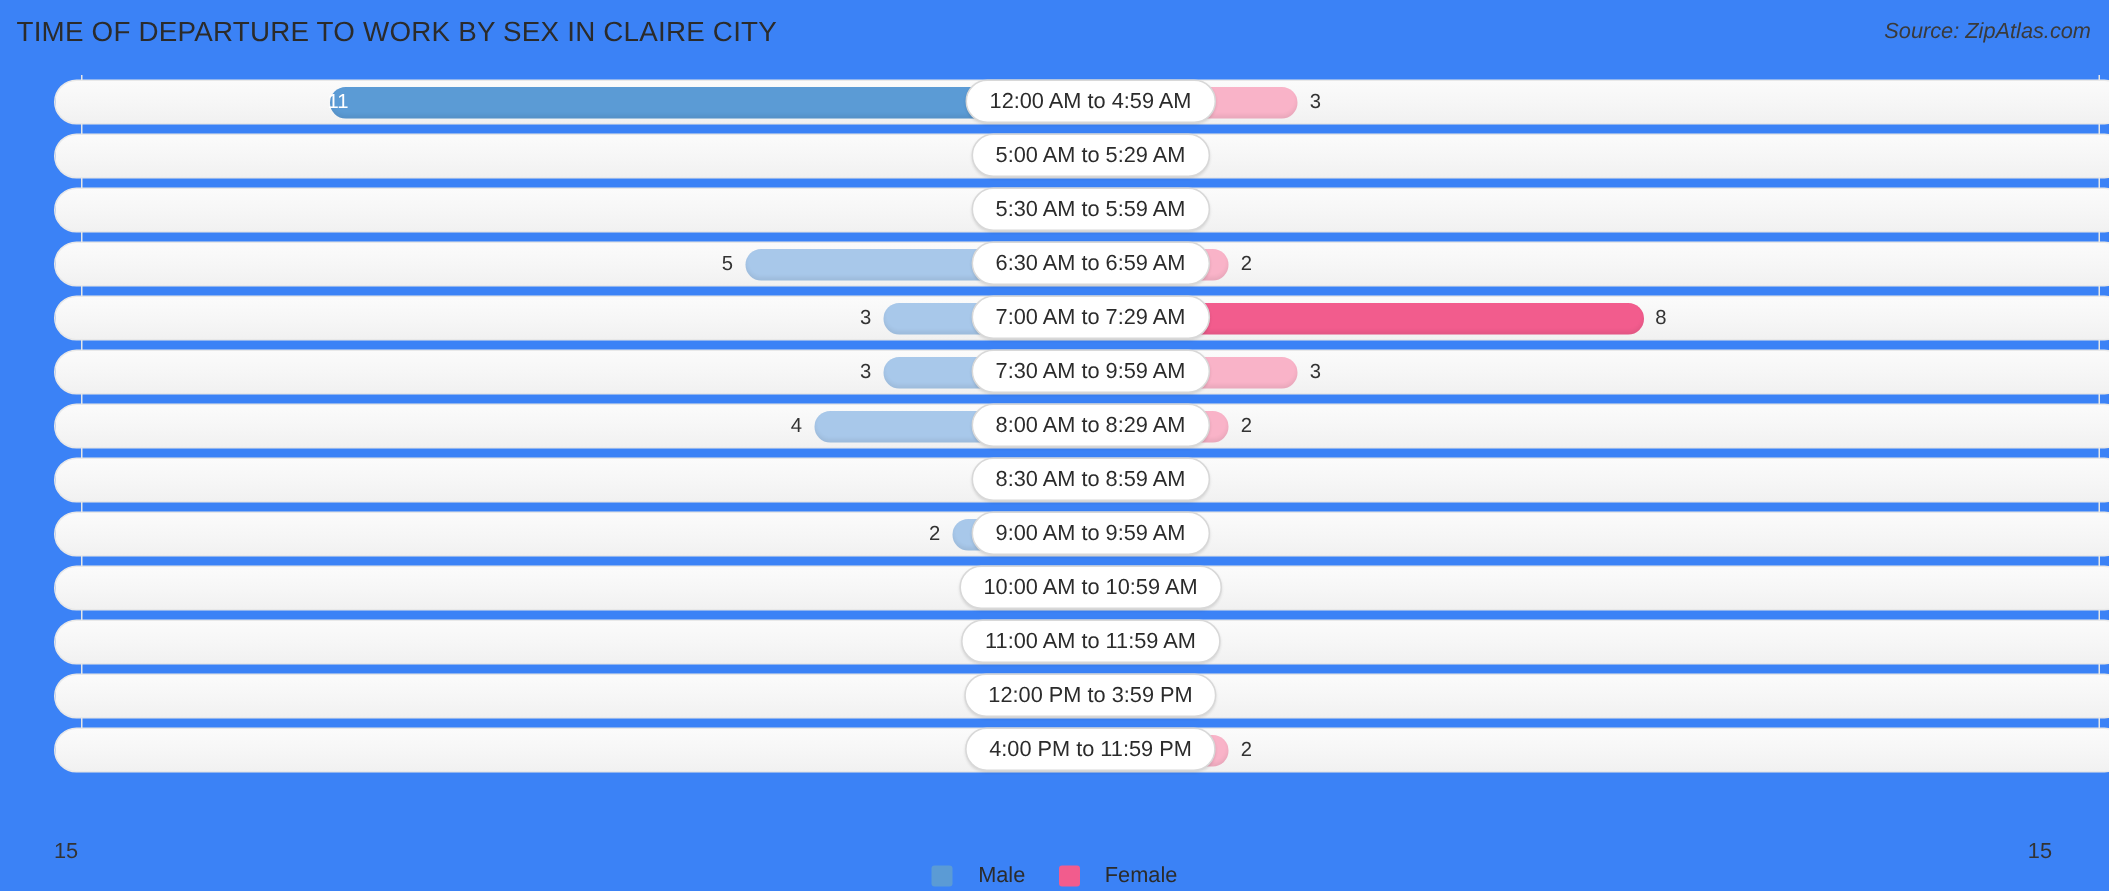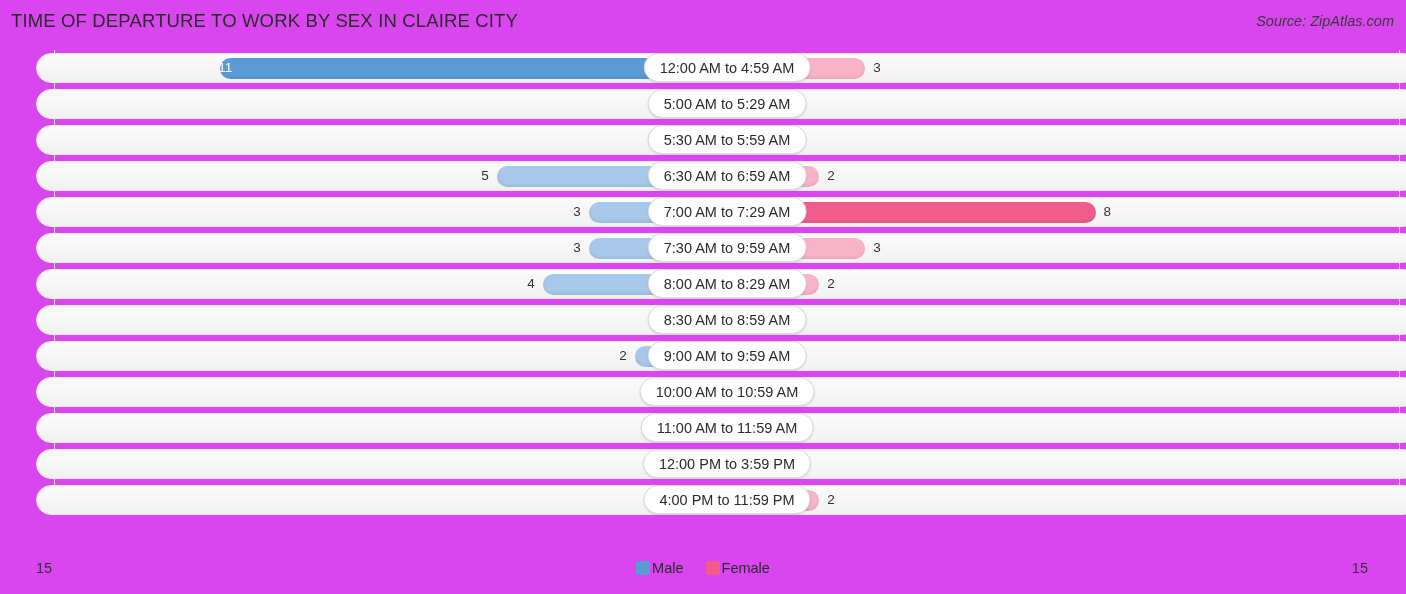--- a/index.html
+++ b/index.html
@@ -9,21 +9,21 @@
     height: 594px;
     background: #ffffff;
     font-family: "Liberation Sans", sans-serif;
     overflow: hidden;
   }
 
   .page {
     position: relative;
     width: 1406px;
     height: 594px;
-    background: #d946ef;
+    background: #3b82f6;
   }
 
   
   .header {
     position: absolute;
     top: 0; left: 0;
     width: 1406px;
     height: 42px;
   }
 
@@ -184,21 +184,22 @@
     top: 4px;
     display: flex;
     justify-content: center;
     align-items: center;
     gap: 22px;
   }
 
   .legend-item {
     display: flex;
     align-items: center;
-    gap: 2px;
+    gap: 17px;
+    margin-top: 16px;
   }
 
   .swatch {
     width: 14px;
     height: 14px;
     border-radius: 2px;
     display: inline-block;
   }
 
   .legend-label {

